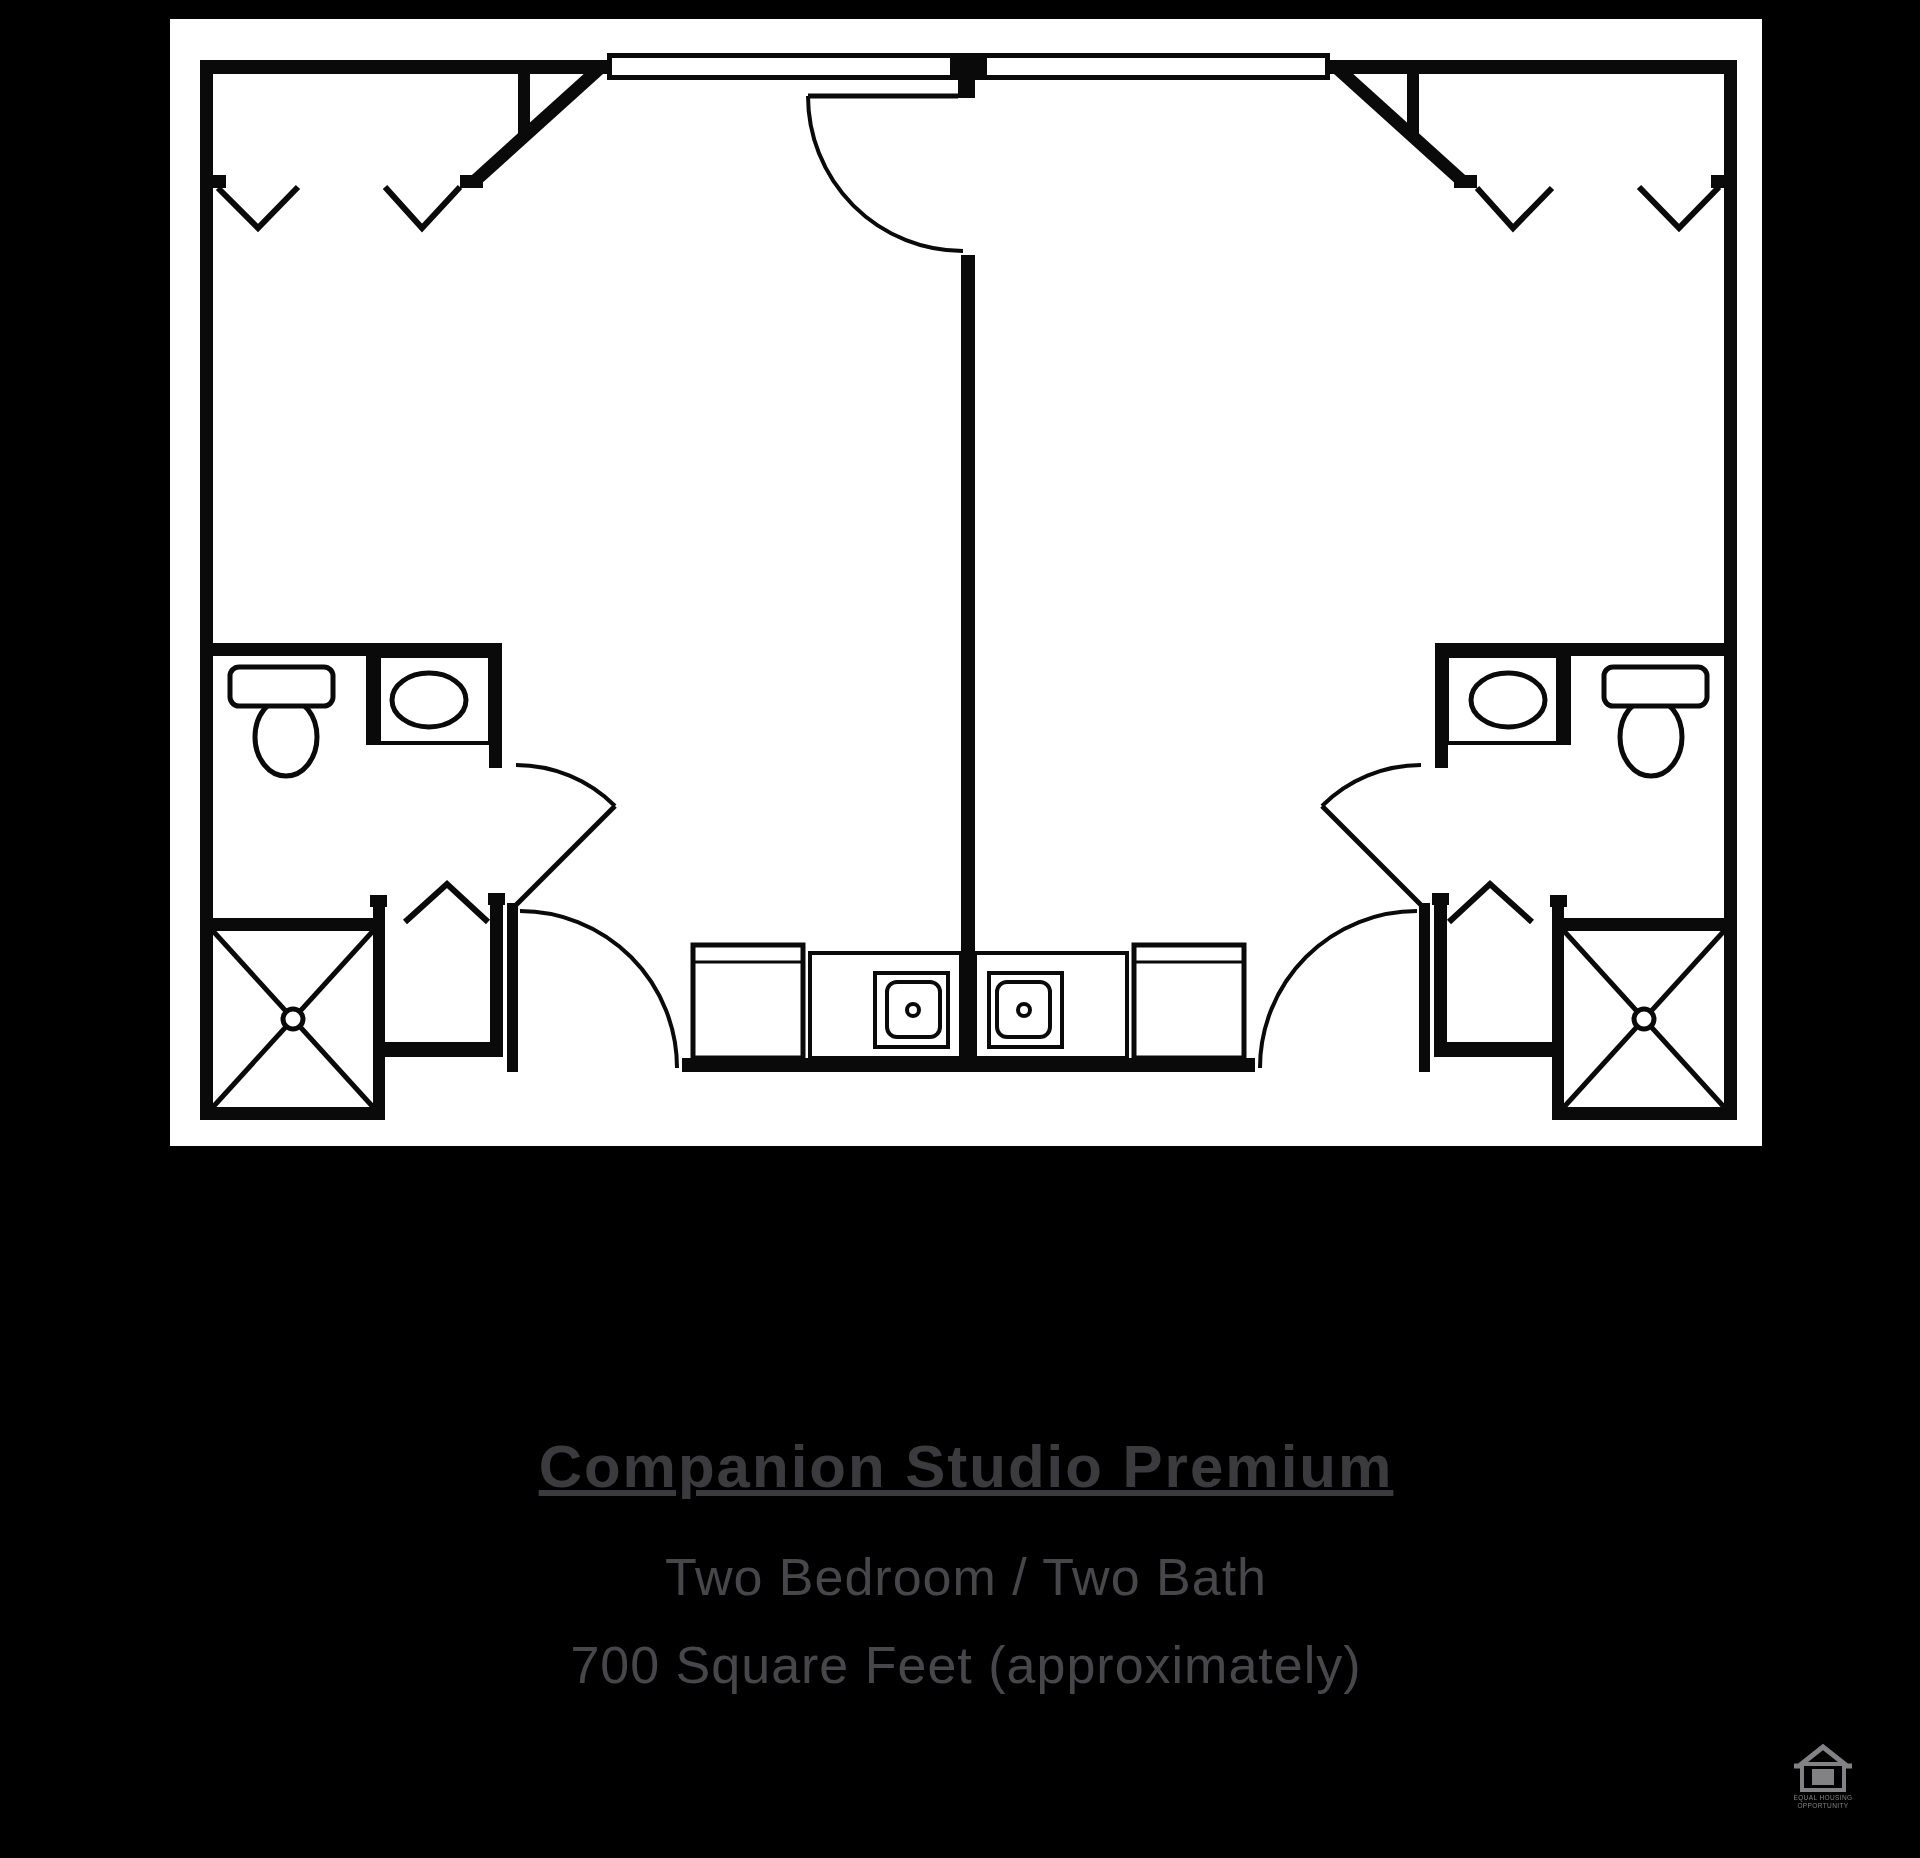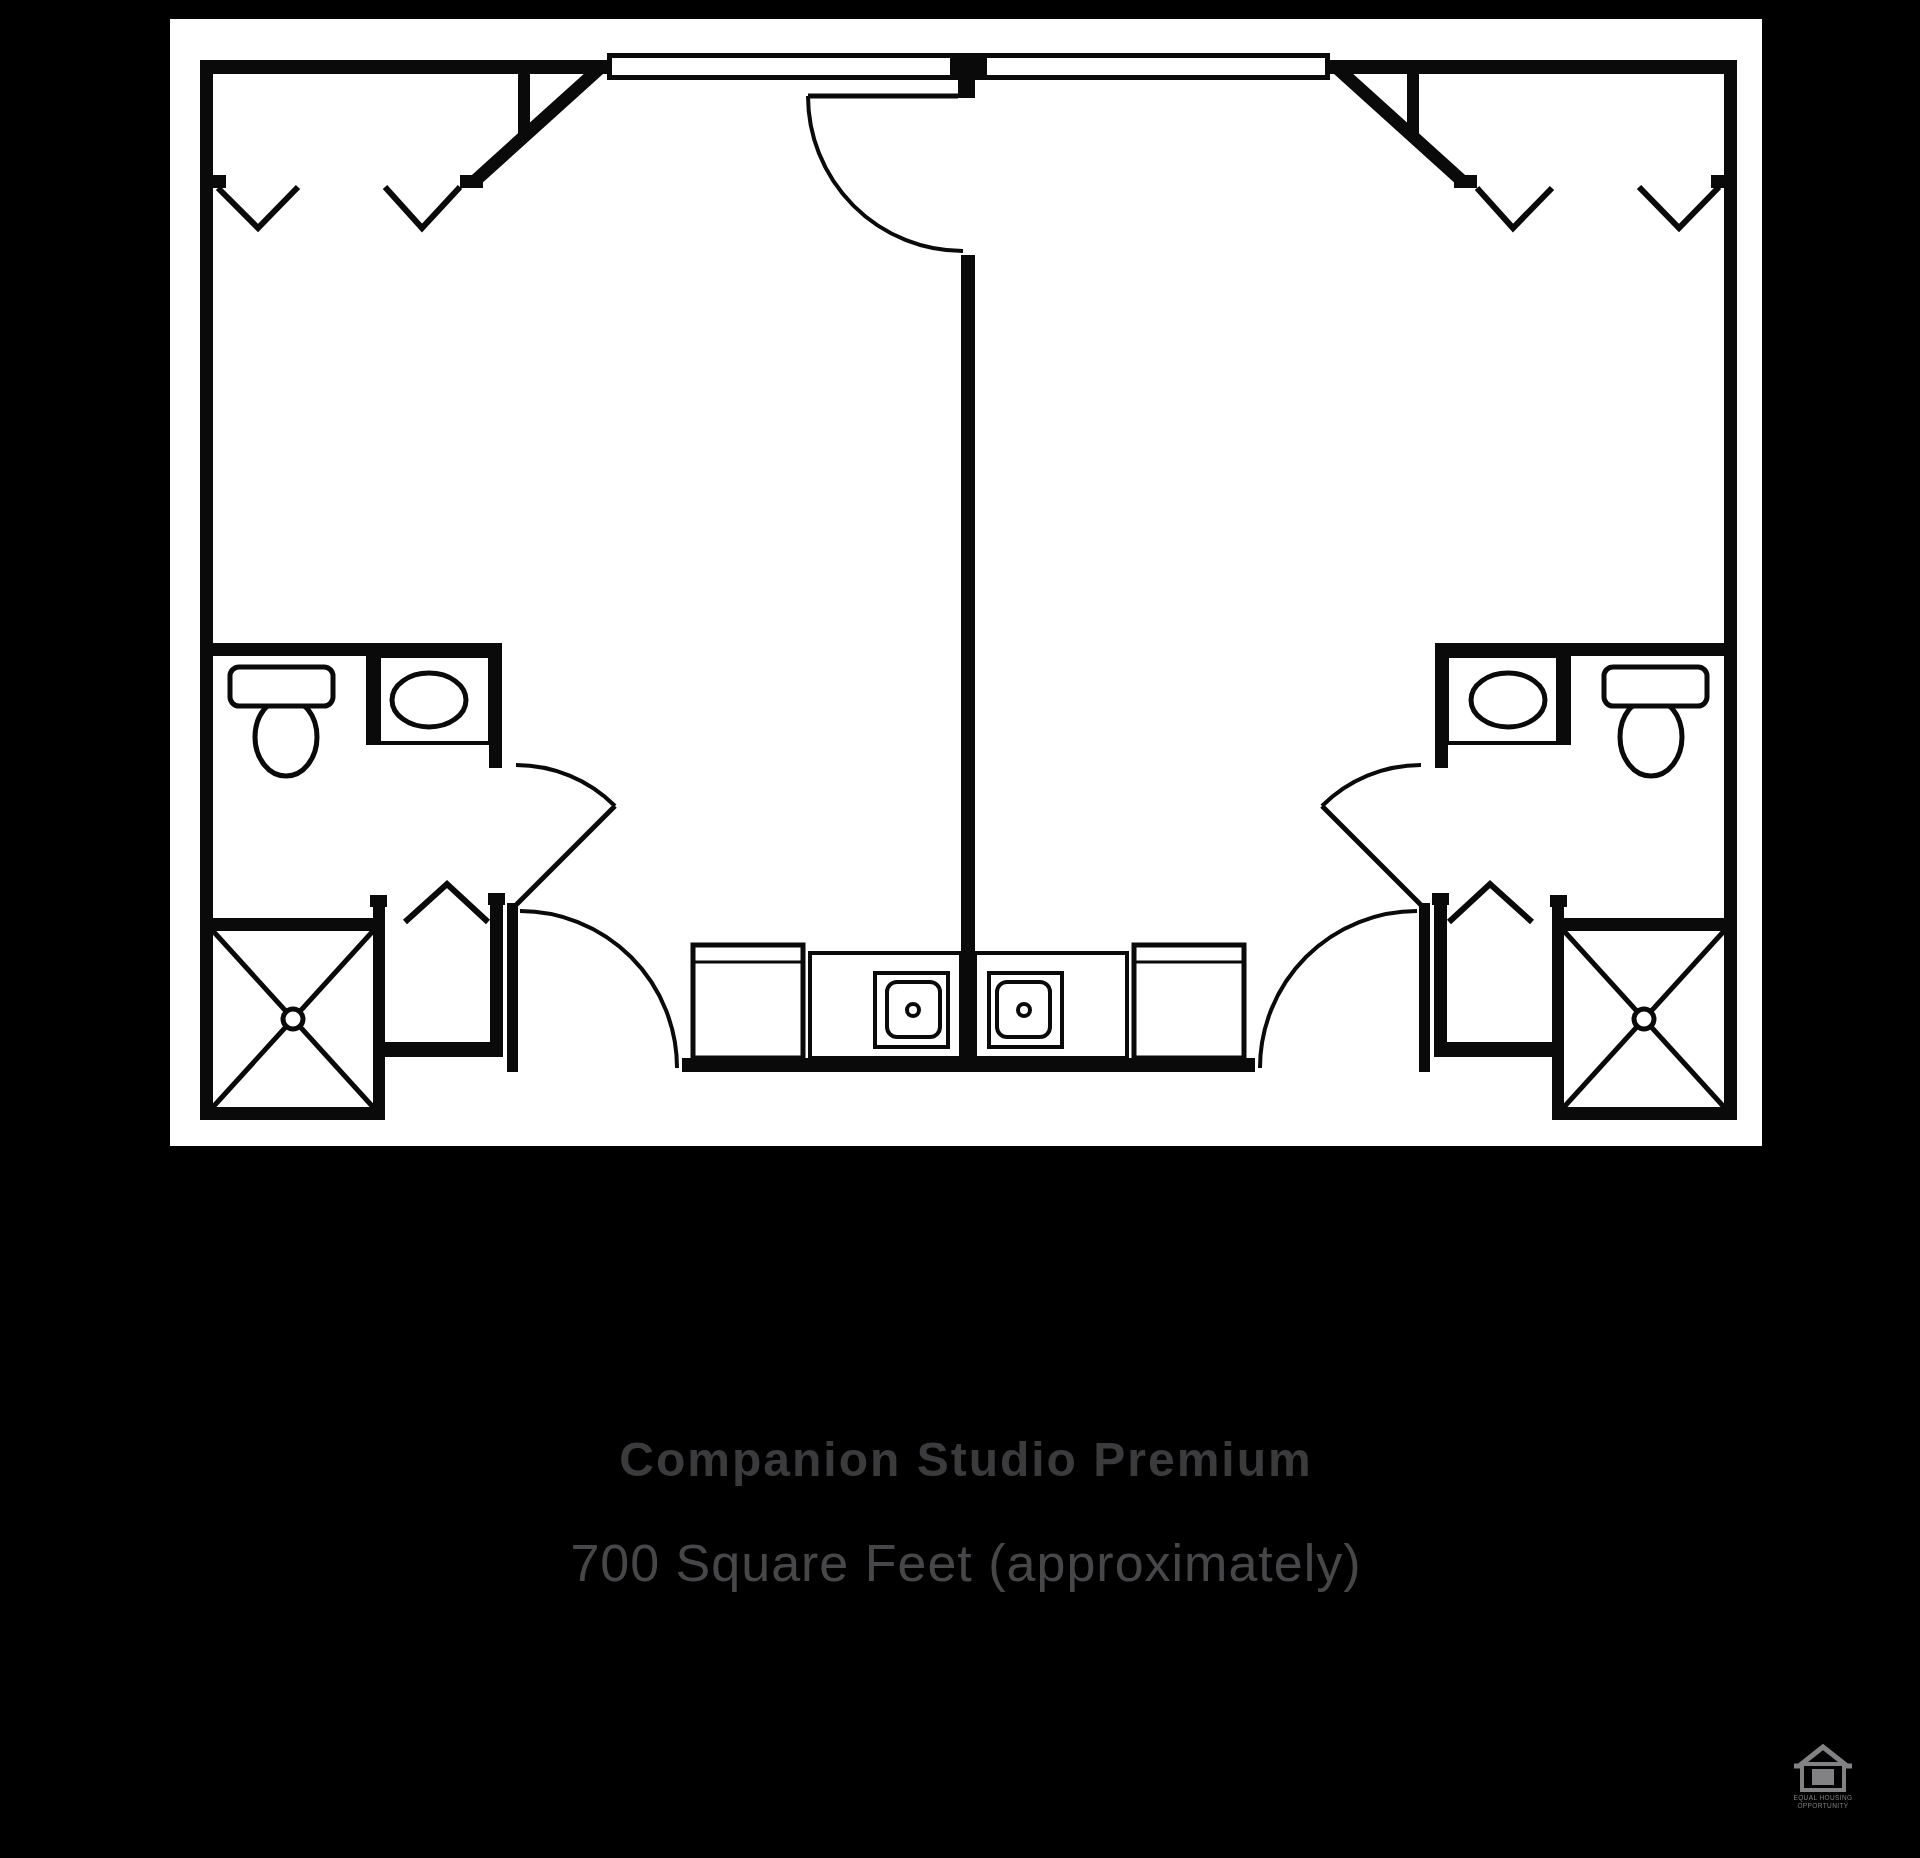--- a/index.html
+++ b/index.html
@@ -11,21 +11,21 @@
   body{background:var(--bg);font-family:"Liberation Sans",sans-serif;position:relative;}
   .card{
     position:absolute;left:170px;top:19px;width:1592px;height:1127px;
     background:var(--card);
   }
   .plan-svg{position:absolute;left:0;top:0;width:100%;height:100%;display:block;}
   .caption{
     position:absolute;left:170px;top:1432px;width:1592px;text-align:center;
   }
   .caption-title{
-    font-size:48px;font-weight:bold;letter-spacing:2px;color:var(--title);
+    font-size:60px;font-weight:bold;letter-spacing:2px;color:var(--title);text-decoration:underline;
   }
   .caption-sub{
     margin-top:32px;font-size:52px;font-weight:300;letter-spacing:1px;
     color:var(--subtitle);line-height:88px;
   }
   .eho{position:absolute;left:1791px;top:1740px;width:64px;height:76px;}
   .eho svg{display:block;width:100%;height:100%;}
   .eho text{fill:var(--logo);font-family:"Liberation Sans",sans-serif;font-size:6.5px;letter-spacing:.4px;}
 </style>
 </head>
@@ -164,20 +164,21 @@
         <line x1="1724" y1="931" x2="1564" y2="1107" stroke-width="5"></line>
         <circle cx="1644" cy="1019" r="10" stroke-width="5" fill="#ffffff"></circle>
       </g>
     </g>
   </svg>
 </div>
 
 <div class="caption">
   <div class="caption-title">Companion Studio Premium</div>
   <div class="caption-sub">
+    <div>Two Bedroom / Two Bath</div>
     <div>700 Square Feet (approximately)</div>
   </div>
 </div>
 
 <div class="eho">
   <svg viewBox="0 0 64 76">
     <polyline points="3,26 8,26 32,7 56,26 61,26" fill="none" stroke="#828285" stroke-width="5"></polyline>
     <rect x="11" y="24" width="42" height="26" fill="none" stroke="#828285" stroke-width="4"></rect>
     <rect x="21" y="29" width="22" height="16" fill="#828285"></rect>
     <text x="32" y="60" text-anchor="middle">EQUAL HOUSING</text>

